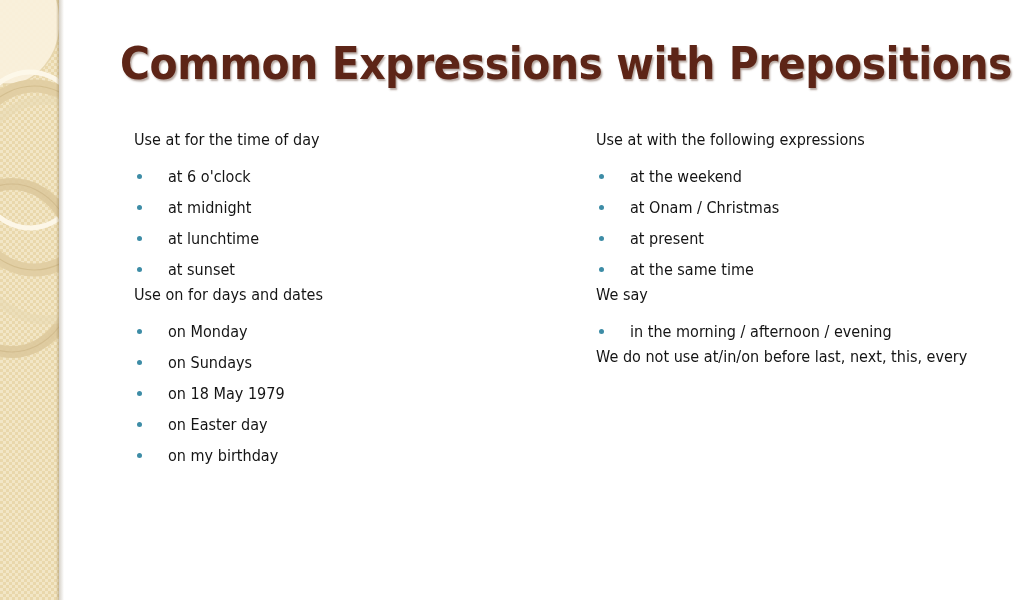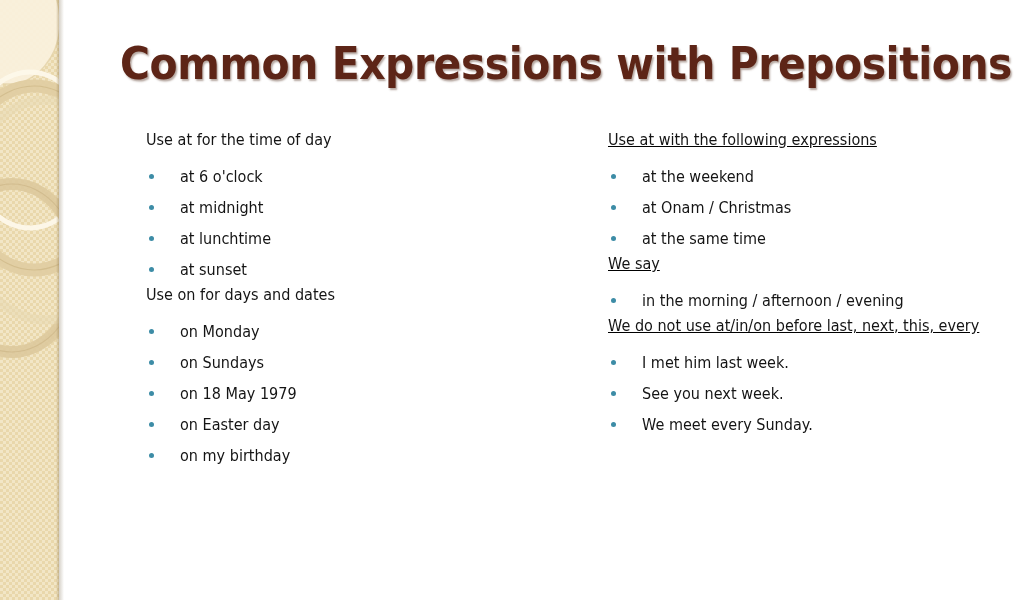--- a/index.html
+++ b/index.html
@@ -79,29 +79,29 @@
     color: #5d2517;
     text-shadow: 1.5px 2px 2px rgba(90,60,45,0.45);
     white-space: nowrap;
     transform: scaleX(0.93);
     transform-origin: left center;
   }
 
   
   #content {
     position: absolute;
-    left: 16px;
+    left: 4px;
     top: 130px;
     width: 940px;
     height: 420px;
   }
 
   .column { position: absolute; top: 0; }
   #column-left  { left: 130px; width: 440px; }
-  #column-right { left: 592px; width: 420px; text-decoration: underline; }
+  #column-right { left: 592px; width: 420px; }
 
   .block { margin: 0; }
 
   .block-header {
     font-family: "DejaVu Sans", sans-serif;
     font-size: 15.2px;
     font-weight: 400;
     color: #141414;
     line-height: 21px;
     height: 31px;
@@ -238,49 +238,39 @@
           <li class="bullet-item">
             <span class="bullet-dot"></span>
             <span class="bullet-text">at the weekend</span>
           </li>
           <li class="bullet-item">
             <span class="bullet-dot"></span>
             <span class="bullet-text">at Onam / Christmas</span>
           </li>
           <li class="bullet-item">
             <span class="bullet-dot"></span>
+            <span class="bullet-text">at present</span>
+          </li>
+          <li class="bullet-item">
+            <span class="bullet-dot"></span>
             <span class="bullet-text">at the same time</span>
           </li>
         </ul>
       </div>
 
       <div class="block">
         <div class="block-header">We say</div>
         <ul class="bullet-list">
           <li class="bullet-item">
             <span class="bullet-dot"></span>
             <span class="bullet-text">in the morning / afternoon / evening</span>
           </li>
         </ul>
       </div>
 
       <div class="block">
         <div class="block-header">We do not use at/in/on before last, next, this, every</div>
-        <ul class="bullet-list">
-          <li class="bullet-item">
-            <span class="bullet-dot"></span>
-            <span class="bullet-text">I met him last week.</span>
-          </li>
-          <li class="bullet-item">
-            <span class="bullet-dot"></span>
-            <span class="bullet-text">See you next week.</span>
-          </li>
-          <li class="bullet-item">
-            <span class="bullet-dot"></span>
-            <span class="bullet-text">We meet every Sunday.</span>
-          </li>
-        </ul>
       </div>
 
     </div>
 
   </div>
 </div>
 
 </body></html>

